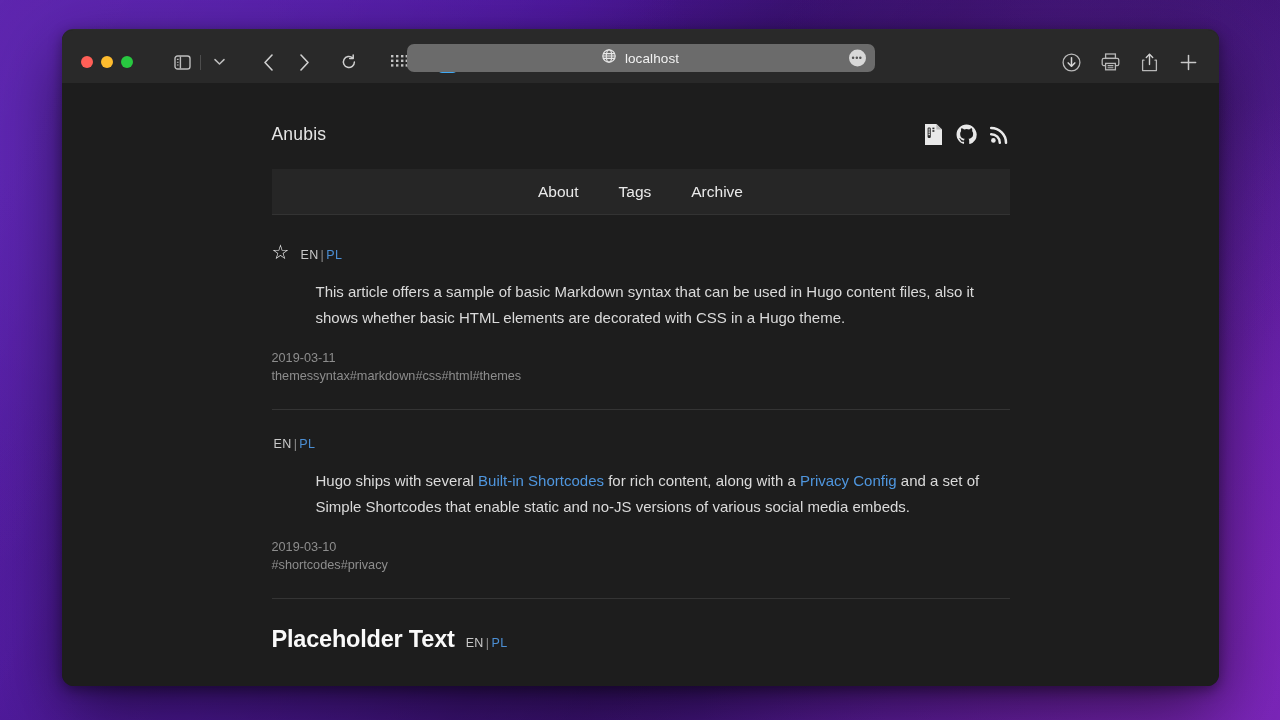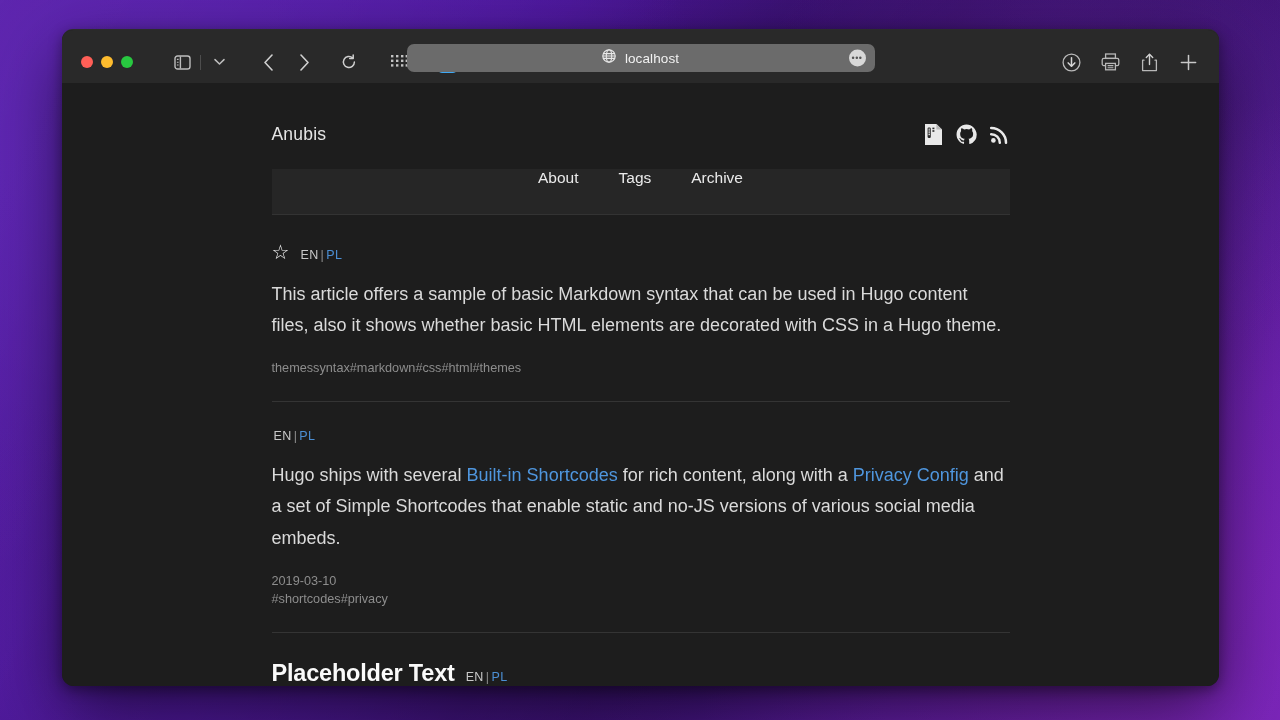--- a/index.html
+++ b/index.html
@@ -97,42 +97,42 @@
 
   .site-head { display:flex; align-items:center; justify-content:space-between; padding:0 0 0 0; height:46px; }
   .site-title { font-size:17.5px; color:#e6e6e6; letter-spacing:.2px; }
   .head-icons { display:flex; align-items:center; gap:13px; }
   .head-icons > span { color:#e4e4e4; display:flex; align-items:center; }
 
   nav#mainnav {
     margin-top:12px;
     height:46px;
     background:#262626;
-    display:flex; justify-content:center;
+    display:flex; align-items:center; justify-content:center;
     gap:40px;
     border-bottom:1px solid #333;
   }
   nav#mainnav a { color:#eaeaea; font-size:15.5px; text-decoration:none; }
 
   .posts { }
   .post { border-bottom:1px solid #343434; padding:27px 0 26px; }
   .post:first-child { border-top:none; }
 
   .post-title-row { display:flex; align-items:baseline; gap:9px; }
   .post-title {
     font-size:23.5px; font-weight:700; color:#fafafa; letter-spacing:-.2px;
   }
   .star { font-size:20px; color:#f0f0f0; line-height:1; }
   .langs { font-size:12.5px; color:#b7b7b7; letter-spacing:.4px; margin-left:2px; }
   .langs .cur { color:#c9c9c9; }
   .langs .bar { color:#8d8d8d; margin:0 2px; }
   .langs a { color:#4c8fd4; text-decoration:none; }
 
   .post-sum {
-    margin-top:17px; font-size:18px; line-height:1.73; color:#dadada; max-width:737px;
+    margin-top:17px; font-size:15px; line-height:1.73; color:#dadada; max-width:737px;margin-left:44px;
   }
   .post-sum a { color:#4f96de; text-decoration:none; }
 
   .post-meta { margin-top:20px; }
   .post-date { font-size:12.7px; color:#8d8d8d; }
   .post-tags { margin-top:4px; display:flex; flex-wrap:wrap; gap:5px 0;text-align:center; }
   .post-tags span { font-size:12.7px; color:#8d8d8d; }
 
   .cut { padding-bottom:0; border-bottom:none; }
 </style>
@@ -327,20 +327,21 @@
           <div class="post-title-row">
             <span class="star">☆</span>
             <span class="langs">
               <span class="cur">EN</span><span class="bar">|</span><a href="#">PL</a>
             </span>
           </div>
           <p class="post-sum">
             <span>This article offers a sample of basic Markdown syntax that can be used in Hugo content files, also it shows whether basic HTML elements are decorated with CSS in a Hugo theme.</span>
           </p>
           <div class="post-meta">
+            <div class="post-date">2019-03-11</div>
             <div class="post-tags">
               <span>themes</span>
               <span>syntax</span>
               <span>#markdown</span>
               <span>#css</span>
               <span>#html</span>
               <span>#themes</span>
             </div>
           </div>
         </article>

